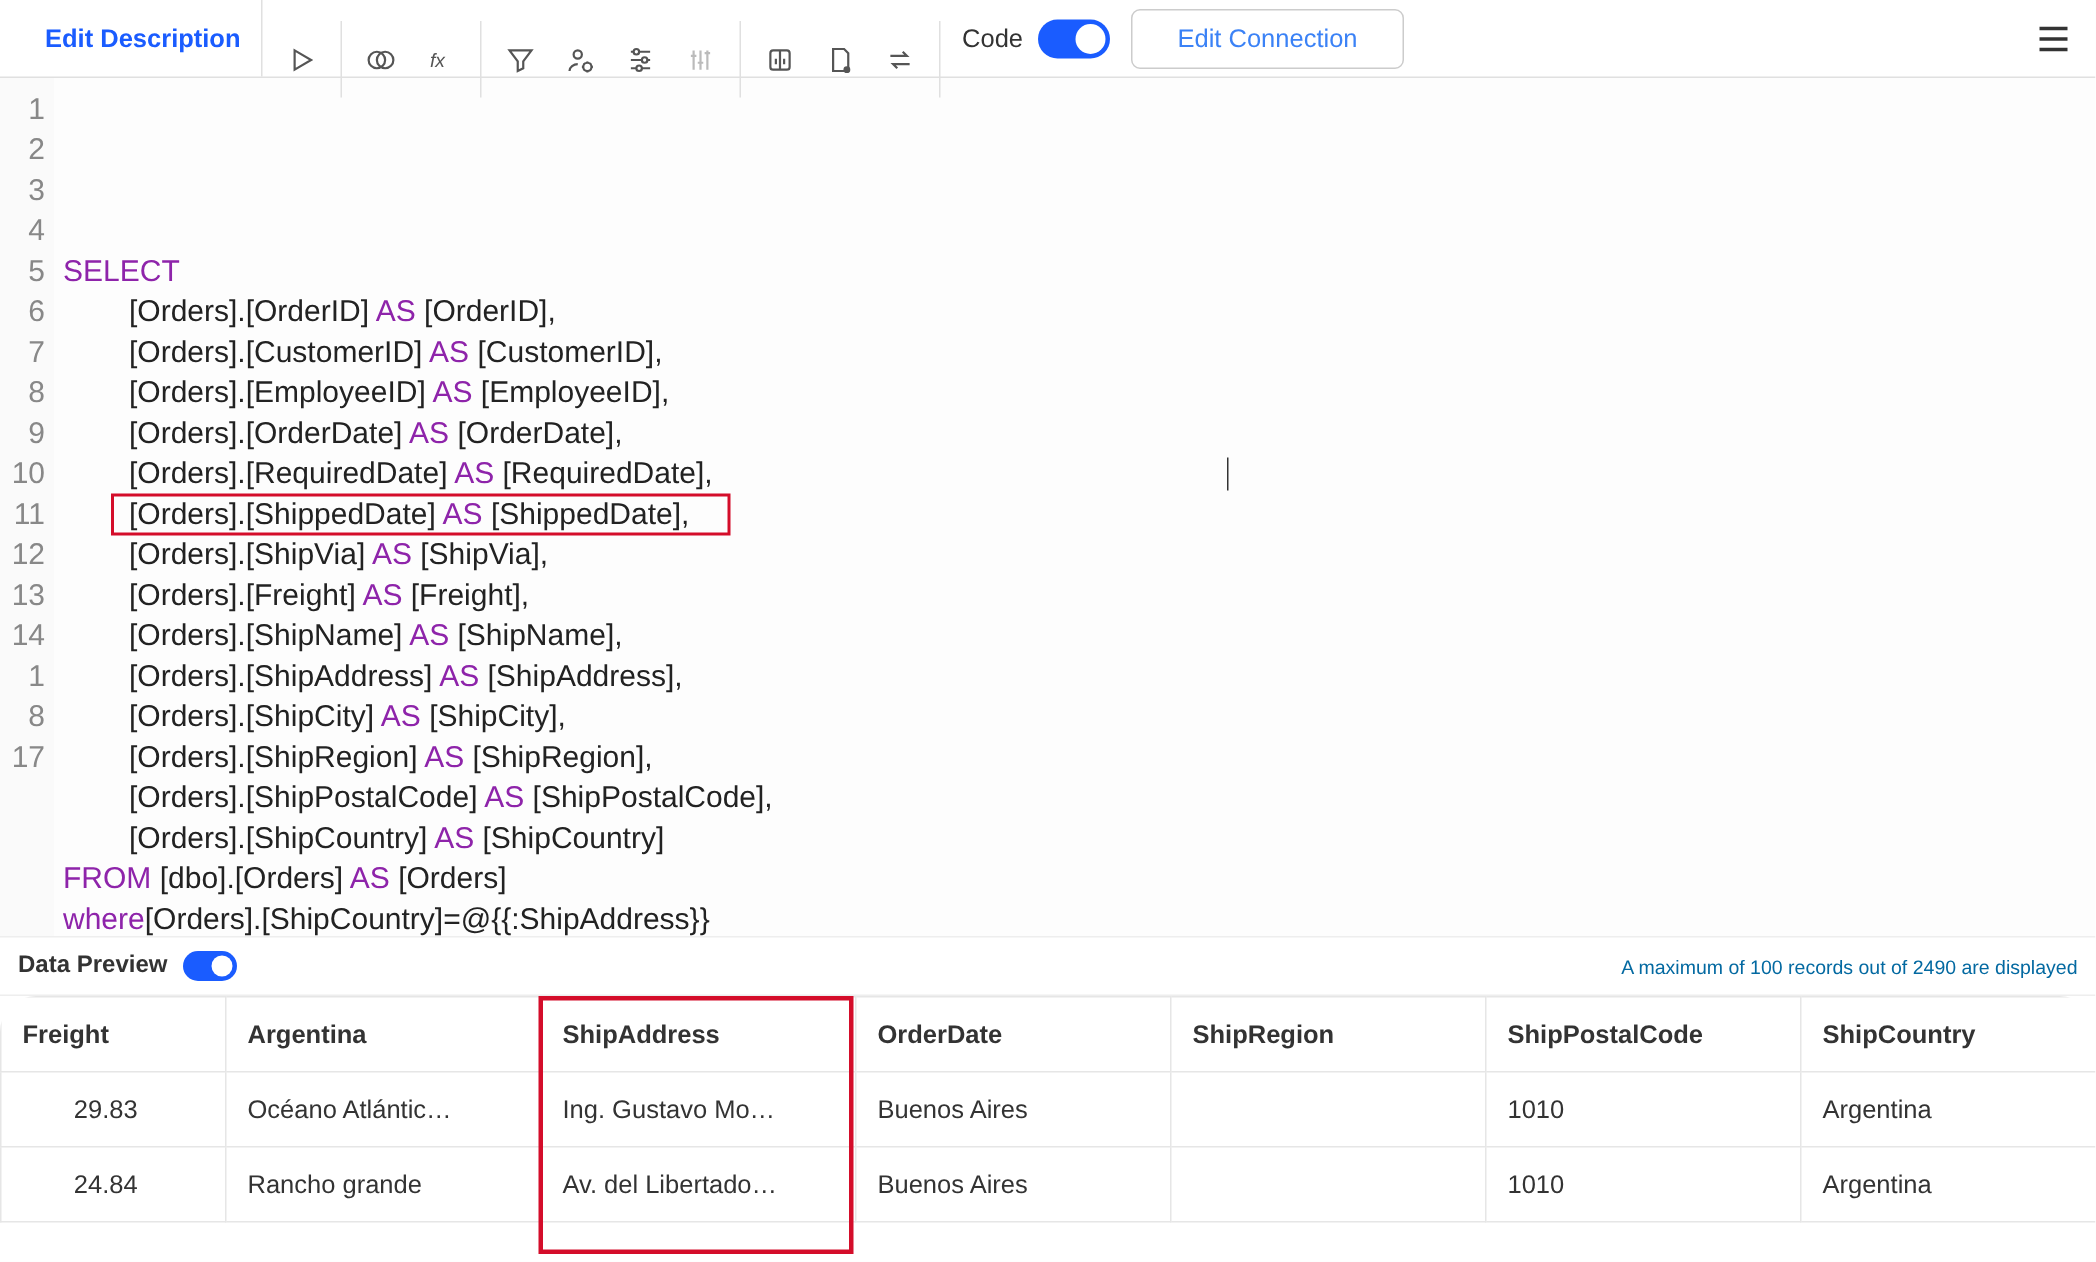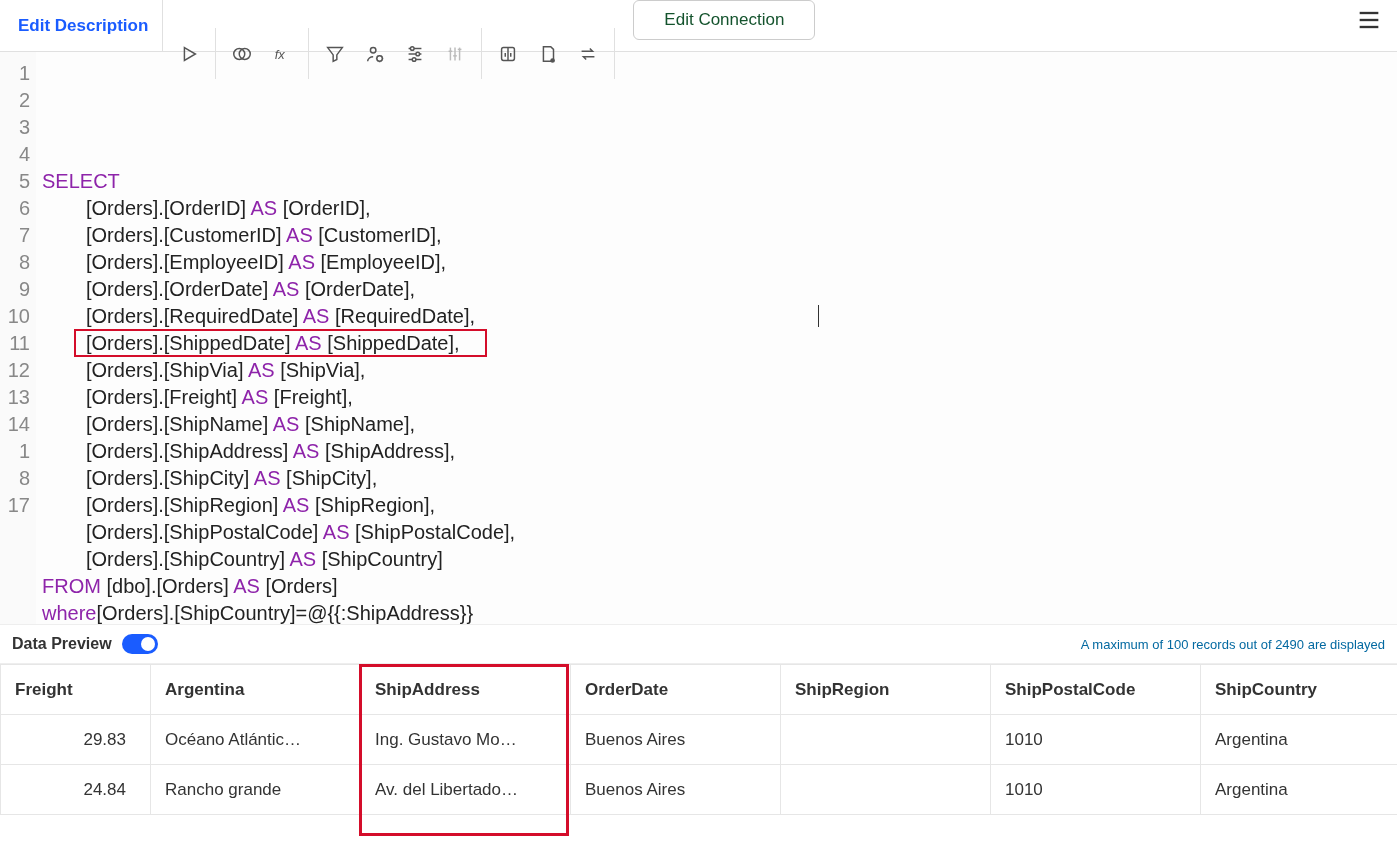--- a/index.html
+++ b/index.html
@@ -10,23 +10,24 @@
     background: #fff;
     width: 1397px;
     height: 841px;
     overflow: hidden;
     position: relative;
   }
 
   
   .toolbar {
     display: flex;
+    align-items: center;
     height: 52px;
     border-bottom: 1px solid #e0e0e0;
-    padding: 0 8px 0 4px;
+    padding: 0 8px 0 16px;
     gap: 0;
   }
   .edit-desc {
     color: #1a5cff;
     font-weight: 600;
     font-size: 17px;
     padding: 0 14px;
     height: 100%;
     display: flex;
     align-items: center;
@@ -64,28 +65,28 @@
   .code-label { font-size: 17px; color: #333; }
   .toggle {
     width: 48px; height: 26px; border-radius: 13px;
     background: #1a5cff; position: relative; cursor: pointer;
   }
   .toggle::after {
     content: ""; position: absolute; width: 20px; height: 20px;
     border-radius: 50%; background: #fff; top: 3px; right: 3px;
   }
   .edit-conn-btn {
-    margin-left: 18px;
+    margin-left: 0;
     height: 40px;
     padding: 0 30px;
     border: 1px solid #ccc;
     border-radius: 6px;
     background: #fff;
     font-size: 17px;
-    color: #14532d;
+    color: #3b82f6;
     cursor: pointer;
     display: flex;
     align-items: center;
   }
   .spacer { flex: 1; }
   .hamburger {
     width: 40px; height: 40px; display: flex; align-items: center;
     justify-content: center; cursor: pointer;
   }
   .hamburger svg { width: 28px; height: 28px; }
@@ -151,20 +152,21 @@
     width: 14px; height: 14px; top: 3px; right: 3px;
   }
   .preview-status { margin-left: auto; color: #0369a1; font-size: 13px; }
 
   
   .grid-wrap {
     height: 177px;
     overflow: hidden;
     position: relative;
     border-top: 0;
+    border-radius: 24px;
   }
   table.grid {
     border-collapse: collapse;
     width: 100%;
     table-layout: fixed;
   }
   .grid th, .grid td {
     border: 1px solid #e6e6e6;
     padding: 0 14px;
     text-align: left;
@@ -172,21 +174,21 @@
     font-size: 17px;
     color: #333;
     overflow: hidden;
     text-overflow: ellipsis;
     white-space: nowrap;
   }
   .grid th {
     font-weight: 600;
     background: #fff;
   }
-  .grid td.num { text-align: right; padding-right: 24px; margin-left: 39px; }
+  .grid td.num { text-align: center; padding-right: 24px; margin-left: 39px; }
   .col-freight { width: 150px; }
   .col-shipname { width: 210px; }
   .col-shipaddr { width: 210px; }
   .col-shipcity { width: 210px; }
   .col-shipregion { width: 210px; }
   .col-shippostal { width: 210px; }
   .col-shipcountry { width: 210px; }
 
   .grid-highlight {
     position: absolute;
@@ -278,20 +280,24 @@
         </svg>
     </div>
     <div class="tool-btn">
       <svg viewBox="0 0 24 24" fill="none" stroke="currentColor" stroke-width="1.6">
           <path d="M5 9h12l-3-3"></path>
           <path d="M19 15H7l3 3"></path>
         </svg>
     </div>
   </div>
 
+  <div class="code-toggle-wrap">
+    <span class="code-label">Code</span>
+    <div class="toggle"></div>
+  </div>
 
   <div class="edit-conn-btn">Edit Connection</div>
 
   <div class="spacer"></div>
 
   <div class="hamburger">
     <svg viewBox="0 0 24 24" stroke="#333" stroke-width="2">
         <line x1="4" y1="6" x2="20" y2="6"></line>
         <line x1="4" y1="12" x2="20" y2="12"></line>
         <line x1="4" y1="18" x2="20" y2="18"></line>

